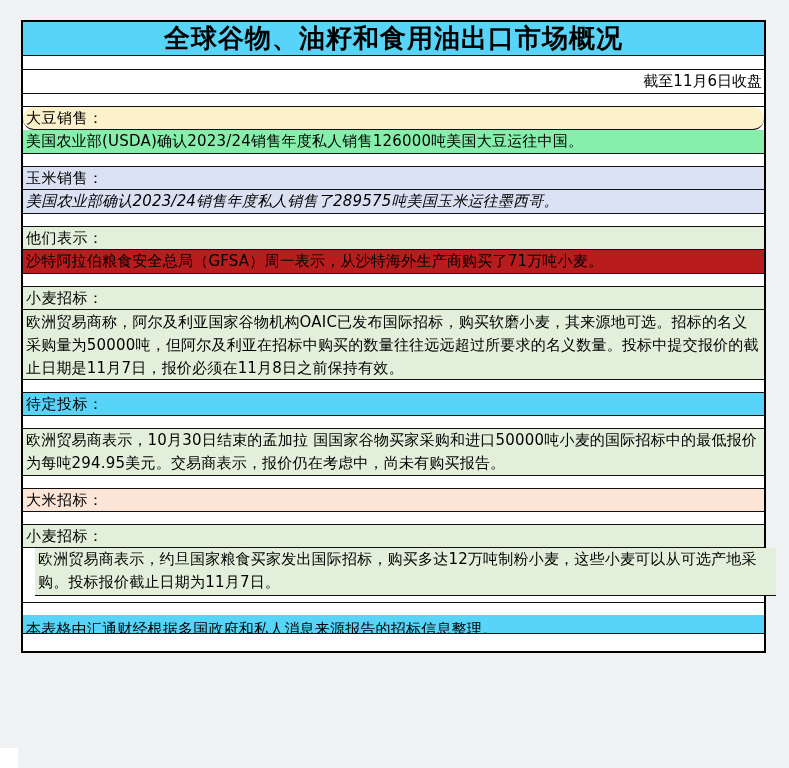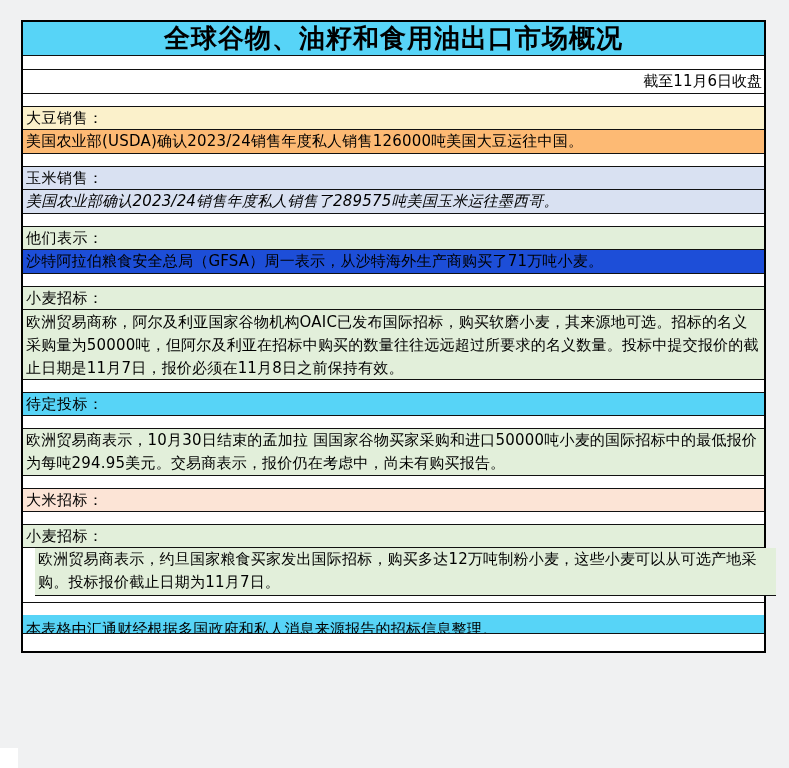--- a/index.html
+++ b/index.html
@@ -85,32 +85,32 @@
 <div class="sheet">
 
   <div class="row title-row" style="background: rgb(87, 212, 247);">全球谷物、油籽和食用油出口市场概况</div>
 
   <div class="row gap14"></div>
 
   <div class="row date-row">截至11月6日收盘</div>
 
   <div class="row gap13"></div>
 
-  <div class="row hdr" style="background: rgb(251, 241, 203);">大豆销售：</div>
-  <div class="row cell h24" style="background: #fdba74;">美国农业部(USDA)确认2023/24销售年度私人销售126000吨美国大豆运往中国。</div>
+  <div class="row hdr" style="background: rgb(251, 241, 203); border-radius: 11px;">大豆销售：</div>
+  <div class="row cell h24" style="background: #86efac;">美国农业部(USDA)确认2023/24销售年度私人销售126000吨美国大豆运往中国。</div>
 
   <div class="row gap13"></div>
 
   <div class="row hdr" style="background: rgb(217, 225, 242);">玉米销售：</div>
   <div class="row cell h24" style="background: rgb(217, 225, 242); font-style: italic;">美国农业部确认2023/24销售年度私人销售了289575吨美国玉米运往墨西哥。</div>
 
   <div class="row gap13"></div>
 
   <div class="row hdr" style="background: rgb(226, 239, 218);">他们表示：</div>
-  <div class="row cell h24" style="background: #1d4ed8;">沙特阿拉伯粮食安全总局（GFSA）周一表示，从沙特海外生产商购买了71万吨小麦。</div>
+  <div class="row cell h24" style="background: #b91c1c;">沙特阿拉伯粮食安全总局（GFSA）周一表示，从沙特海外生产商购买了71万吨小麦。</div>
 
   <div class="row gap13"></div>
 
   <div class="row hdr" style="background: rgb(226, 239, 218);">小麦招标：</div>
   <div class="row cell h70" style="background: rgb(226, 239, 218);">欧洲贸易商称，阿尔及利亚国家谷物机构OAIC已发布国际招标，购买软磨小麦，其来源地可选。招标的名义采购量为50000吨，但阿尔及利亚在招标中购买的数量往往远远超过所要求的名义数量。投标中提交报价的截止日期是11月7日，报价必须在11月8日之前保持有效。</div>
 
   <div class="row gap13"></div>
 
   <div class="row hdr" style="background: rgb(87, 212, 247);">待定投标：</div>
 

